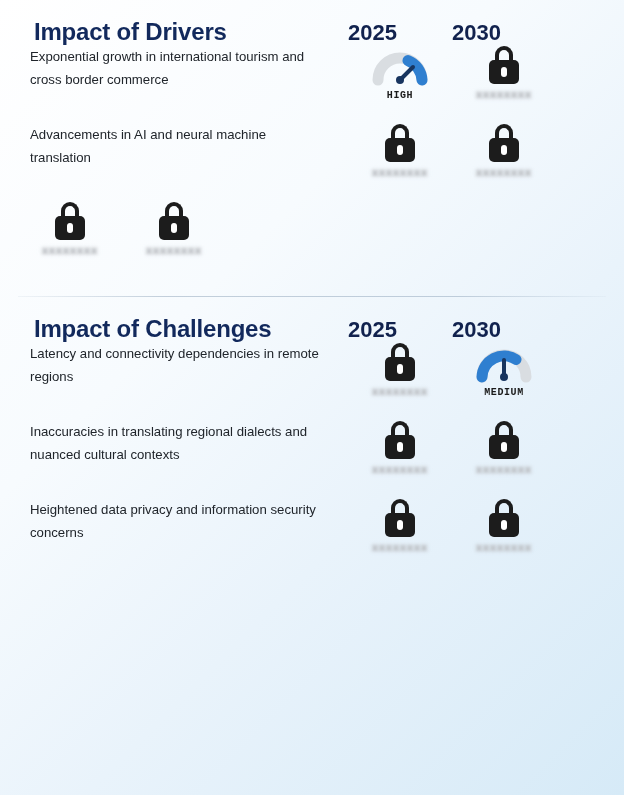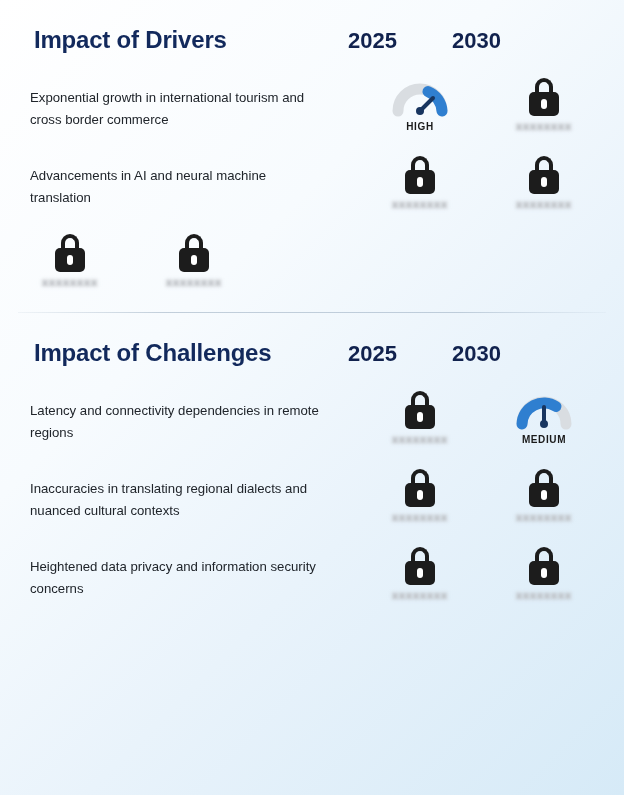--- a/index.html
+++ b/index.html
@@ -15,21 +15,21 @@
     overflow: hidden;
     position: relative;
   }
   .page {
     width: 624px;
     height: 795px;
     position: relative;
   }
 
   
-  .section { padding: 8px 18px; }
+  .section { padding: 0 18px; }
   .section-header {
     display: flex;
     align-items: baseline;
     padding-top: 18px;
   }
   .section-title {
     font-size: 24px;
     font-weight: bold;
     color: #12295c;
     letter-spacing: -0.2px;
@@ -40,23 +40,22 @@
     width: 104px;
     text-align: left;
     font-size: 22px;
     font-weight: bold;
     color: #11224e;
   }
 
   
   .row {
     display: flex;
-    align-items: flex-end;
+    align-items: flex-start;
     min-height: 78px;
-    gap: 20px;
   }
   .row-label {
     width: 330px;
     padding-left: 12px;
     padding-right: 18px;
     font-size: 13.2px;
     line-height: 1.72;
     color: #20252b;
   }
   .cell {
@@ -120,20 +119,21 @@
     height: 40px;
     position: relative;
     margin-bottom: 4px;
   }
   .gauge svg { display: block; }
   .gauge-label {
     font-size: 10px;
     font-weight: bold;
     letter-spacing: 0.6px;
     color: #1a1a1a;
+    font-family: Liberation Mono, monospace;
   }
 
   
   .divider {
     height: 1px;
     margin: 16px 18px 0 18px;
     background: linear-gradient(to right, rgba(180,195,210,0.15), rgba(150,170,190,0.55) 25%, rgba(150,170,190,0.55) 75%, rgba(180,195,210,0.1));
   }
 </style>
 </head>

